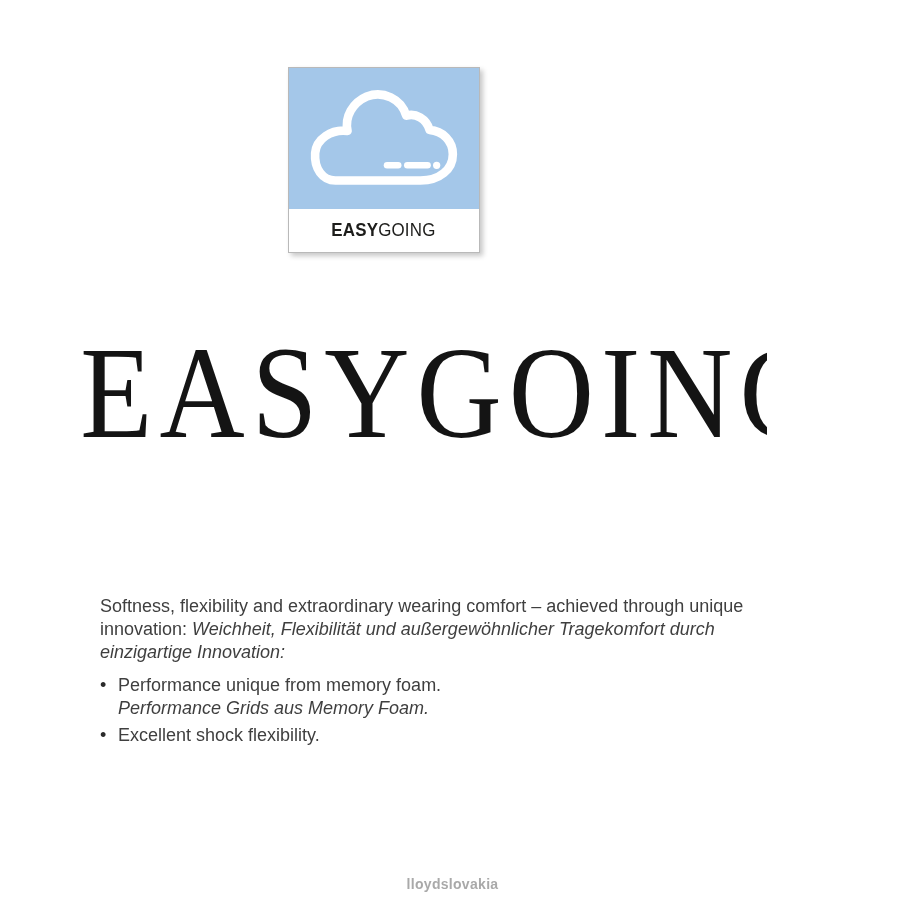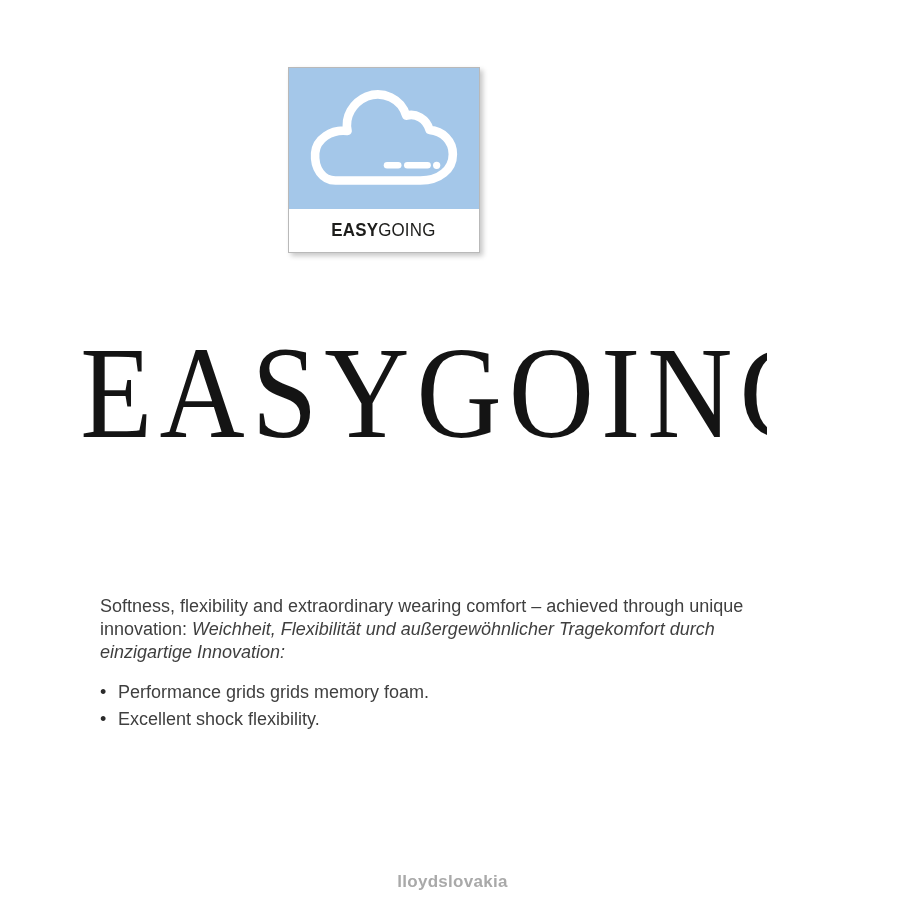--- a/index.html
+++ b/index.html
@@ -76,21 +76,21 @@
   .body-copy {
     position: absolute;
     top: 595px;
     left: 100px;
     width: 655px;
     font-size: 18px;
     line-height: 23px;
     color: #3f3f3f;
   }
   .body-copy .it { font-style: italic; }
-  .intro { margin-bottom: 17px; }
+  .intro { margin-bottom: 10px; }
   ul.points { list-style: none; margin-top: 4px; }
   ul.points li {
     display: flex;
     margin-bottom: 4px;
   }
   .bullet-dot {
     width: 18px;
     flex: 0 0 18px;
     color: #2b2b2b;
     font-size: 18px;
@@ -98,21 +98,21 @@
   }
   .bullet-text { flex: 1; }
 
   
   .watermark {
     position: absolute;
     bottom: 13px;
     left: 0;
     width: 905px;
     text-align: center;
-    font-size: 17px;
+    font-size: 14px;
     font-weight: 700;
     color: #a9a9a9;
     letter-spacing: 0.3px;
   }
 </style>
 </head>
 <body>
 
 <div class="page">
 
@@ -144,21 +144,22 @@
 
   <div class="headline">EASYGOING</div>
 
   <div class="body-copy">
     <p class="intro"><span>Softness, flexibility and extraordinary wearing comfort – achieved through unique innovation: </span><span class="it">Weichheit, Flexibilität und außergewöhnlicher Tragekomfort durch einzigartige Innovation:</span></p>
 
     <ul class="points">
       <li>
         <span class="bullet-dot">•</span>
         <span class="bullet-text">
-          <span>Performance grids grids memory foam.</span><br>
+          <span>Performance unique from memory foam.</span><br>
+          <span class="it">Performance Grids aus Memory Foam.</span>
         </span>
       </li>
       <li>
         <span class="bullet-dot">•</span>
         <span class="bullet-text">
           <span>Excellent shock flexibility.</span><br>
         </span>
       </li>
     </ul>
   </div>

